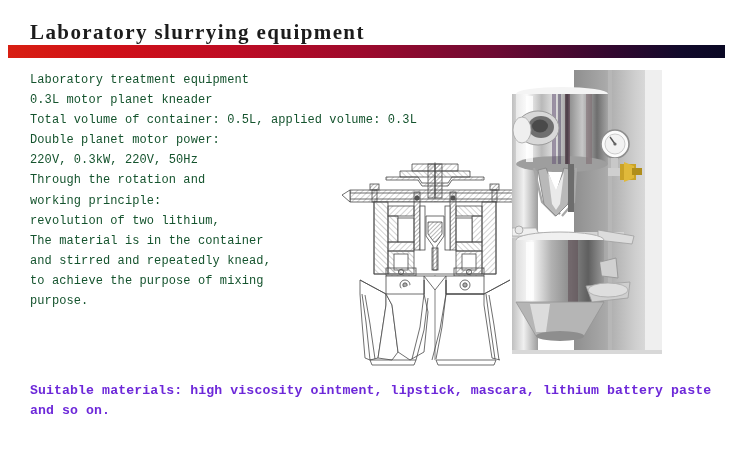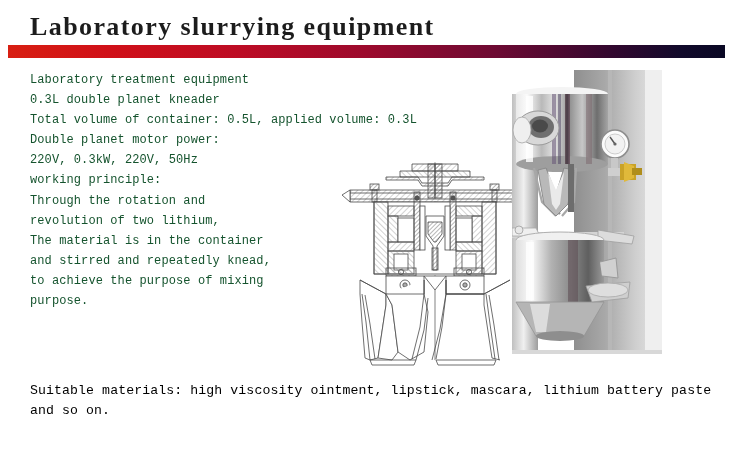--- a/index.html
+++ b/index.html
@@ -12,23 +12,23 @@
     height: 450px;
     position: relative;
     overflow: hidden;
     font-family: "Liberation Mono", "DejaVu Sans Mono", monospace;
   }
 
   
   #page-title {
     position: absolute;
     left: 30px;
-    top: 12px;
+    top: 20px;
     font-family: "Liberation Serif", "DejaVu Serif", serif;
-    font-size: 26px;
+    font-size: 21px;
     font-weight: bold;
     color: #1c1c1c;
     letter-spacing: 1.4px;
     white-space: nowrap;
   }
 
   
   #divider-bar {
     position: absolute;
     left: 8px;
@@ -64,23 +64,24 @@
   
   #footer-text {
     position: absolute;
     left: 30px;
     top: 381px;
     width: 680px;
   }
   .footer-line {
     font-size: 13.2px;
     line-height: 20px;
-    color: #000000;
+    color: #6d28d9;
     letter-spacing: 0.1px;
     white-space: nowrap;
+    font-weight: bold;
   }
 
   
   #cad-drawing {
     position: absolute;
     left: 340px;
     top: 162px;
     width: 190px;
     height: 210px;
   }
@@ -98,26 +99,26 @@
 </style>
 </head>
 <body>
 
 <div id="page-title">Laboratory slurrying equipment</div>
 
 <div id="divider-bar"></div>
 
 <div id="spec-text">
   <div class="spec-line">Laboratory treatment equipment</div>
-  <div class="spec-line">0.3L double planet kneader</div>
+  <div class="spec-line">0.3L motor planet kneader</div>
   <div class="spec-line">Total volume of container: 0.5L, applied volume: 0.3L</div>
   <div class="spec-line">Double planet motor power:</div>
   <div class="spec-line">220V, 0.3kW, 220V, 50Hz</div>
+  <div class="spec-line">Through the rotation and</div>
   <div class="spec-line">working principle:</div>
-  <div class="spec-line">Through the rotation and</div>
   <div class="spec-line">revolution of two lithium,</div>
   <div class="spec-line">The material is in the container</div>
   <div class="spec-line">and stirred and repeatedly knead,</div>
   <div class="spec-line">to achieve the purpose of mixing</div>
   <div class="spec-line">purpose.</div>
 </div>
 
 <div id="cad-drawing">
 <svg width="190" height="210" viewBox="0 0 190 210" xmlns="http://www.w3.org/2000/svg">
   <defs>

